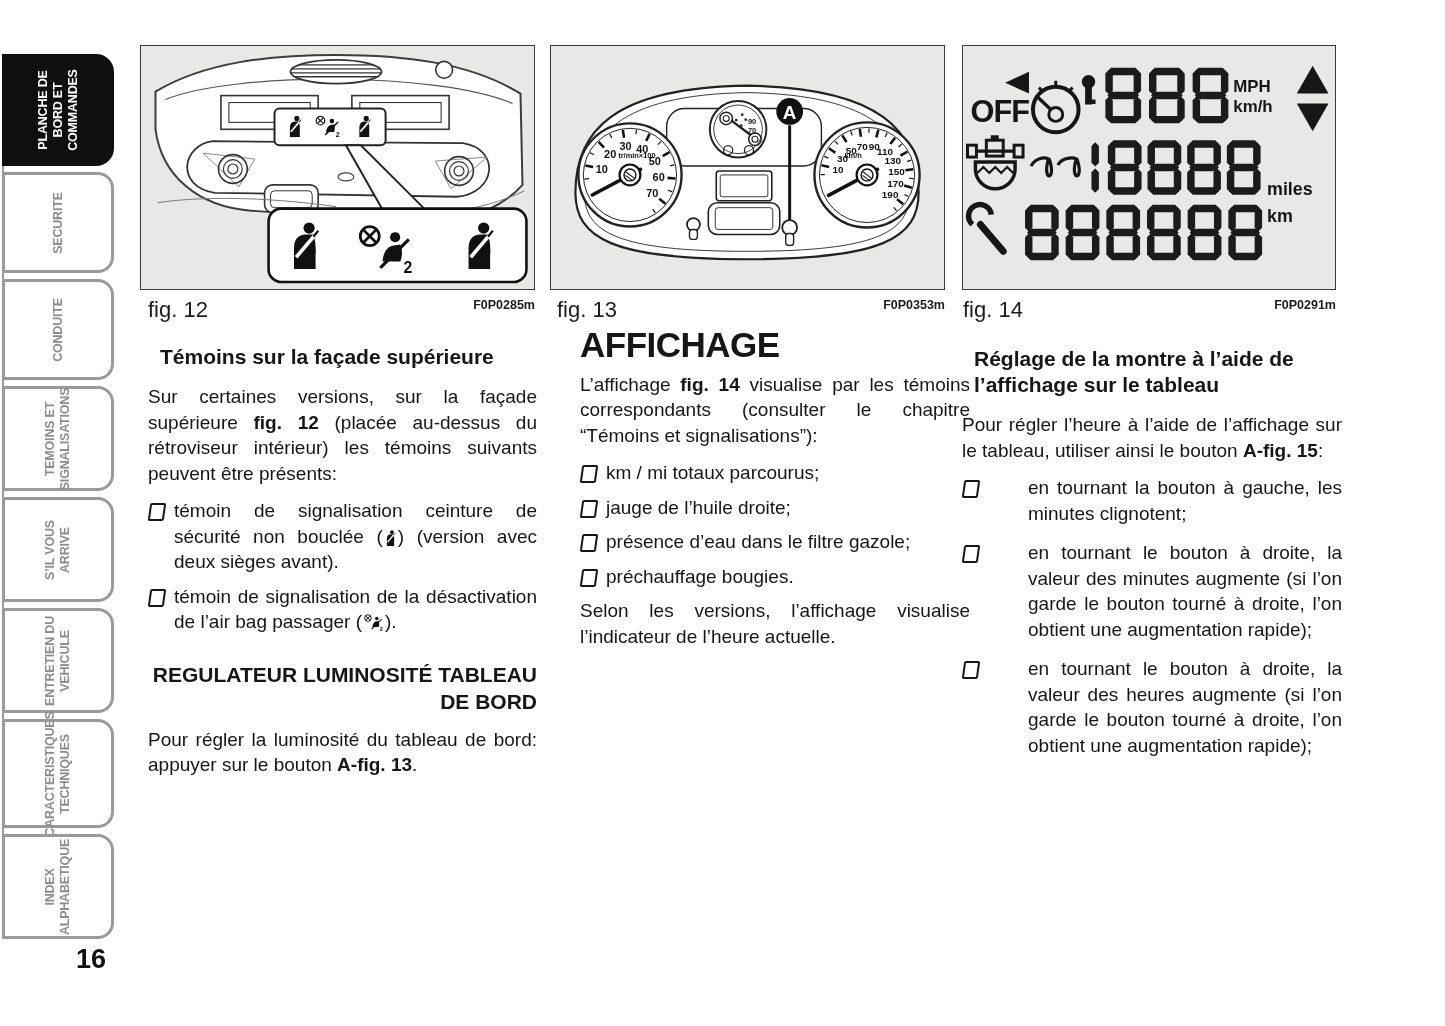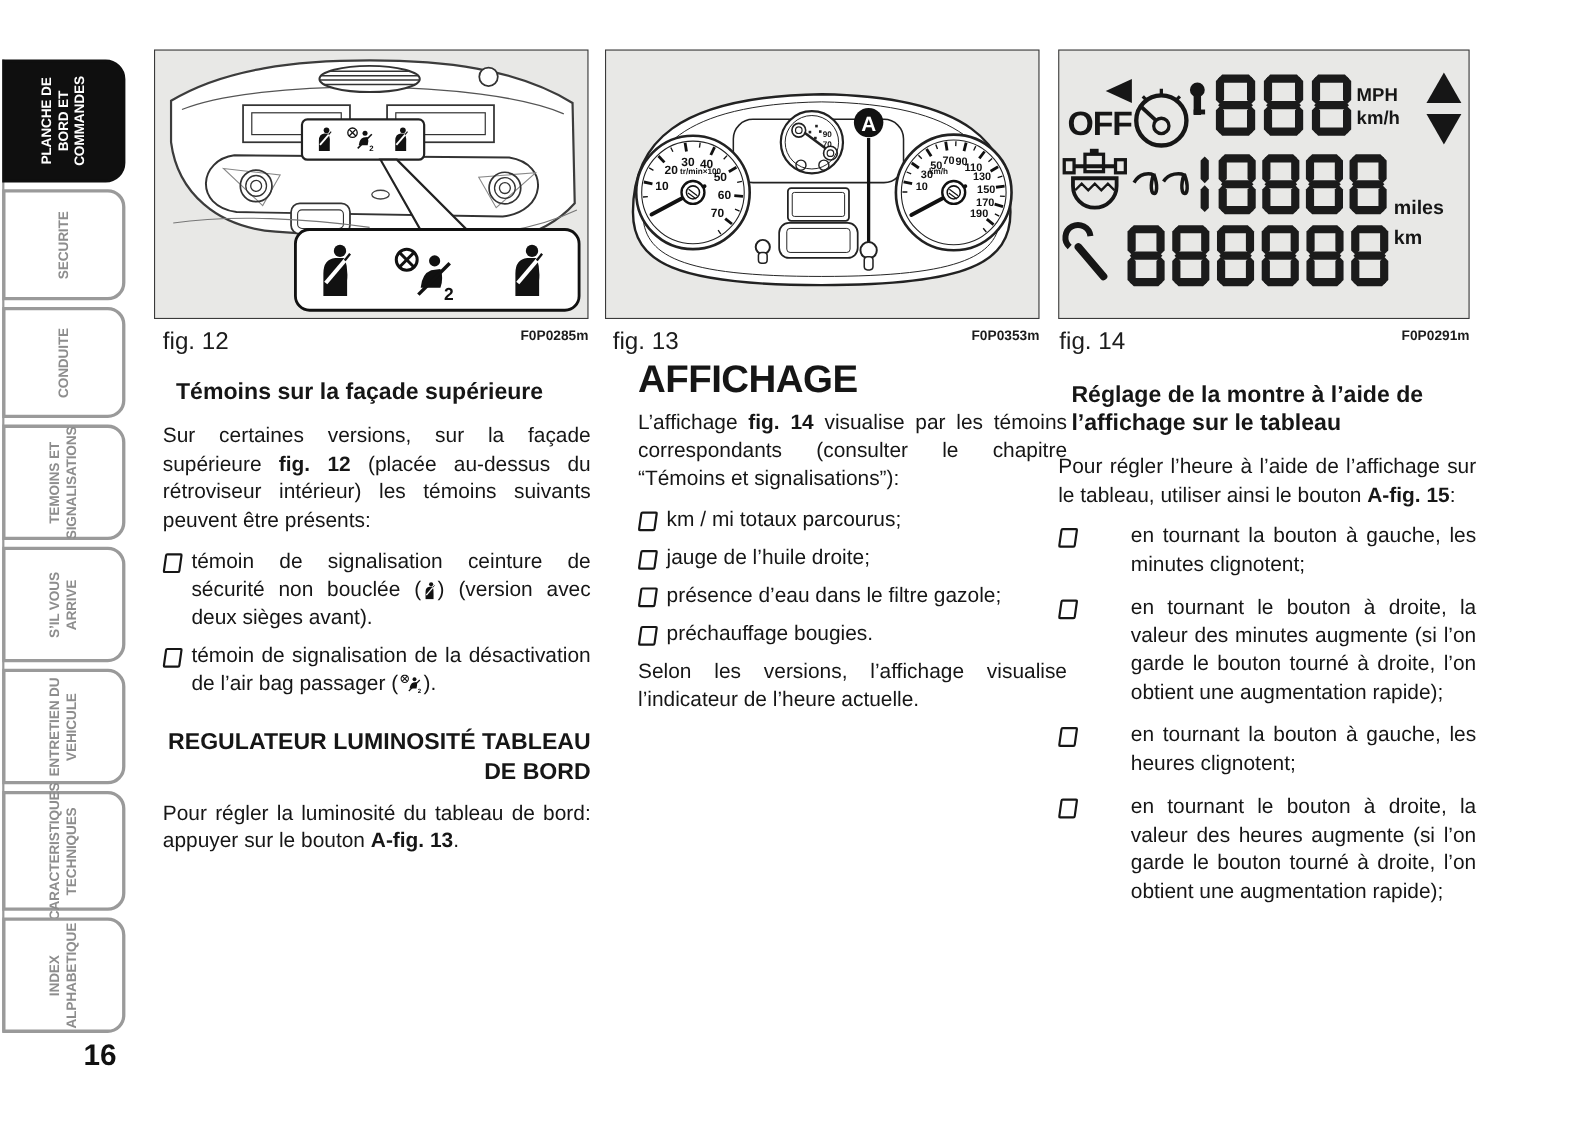--- a/index.html
+++ b/index.html
@@ -489,20 +489,16 @@
   <div class="li">
       <span class="bullet"></span>
       <span class="li-text">en tournant la bouton à gauche, les minutes clignotent;</span>
     </div>
       <div class="li">
       <span class="bullet"></span>
       <span class="li-text">en tournant le bouton à droite, la valeur des minutes augmente (si l’on garde le bouton tourné à droite, l’on obtient une augmentation rapide);</span>
     </div>
       <div class="li">
       <span class="bullet"></span>
-      <span class="li-text">en tournant la bouton à gauche, les heures clignotent;</span>
-    </div>
-      <div class="li">
-      <span class="bullet"></span>
       <span class="li-text">en tournant le bouton à droite, la valeur des heures augmente (si l’on garde le bouton tourné à droite, l’on obtient une augmentation rapide);</span>
     </div>
     </div>
 </div>
 
 </body></html>

